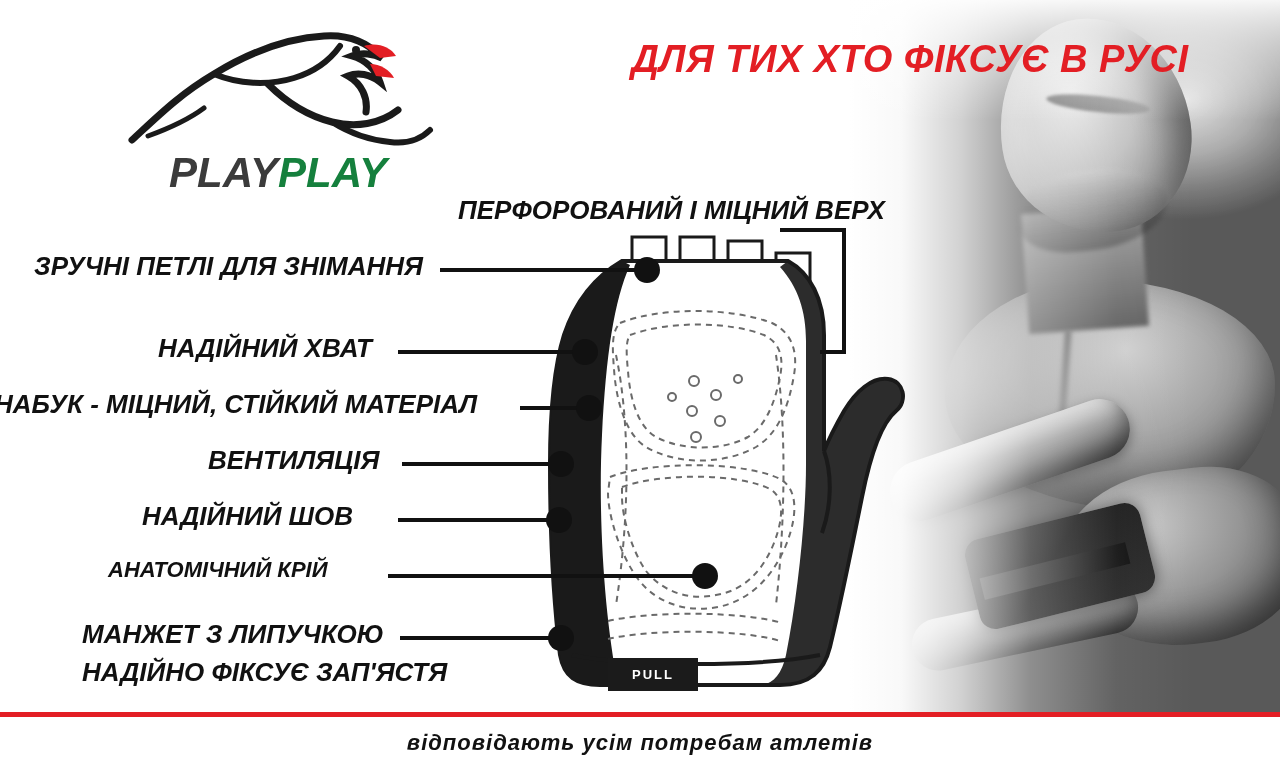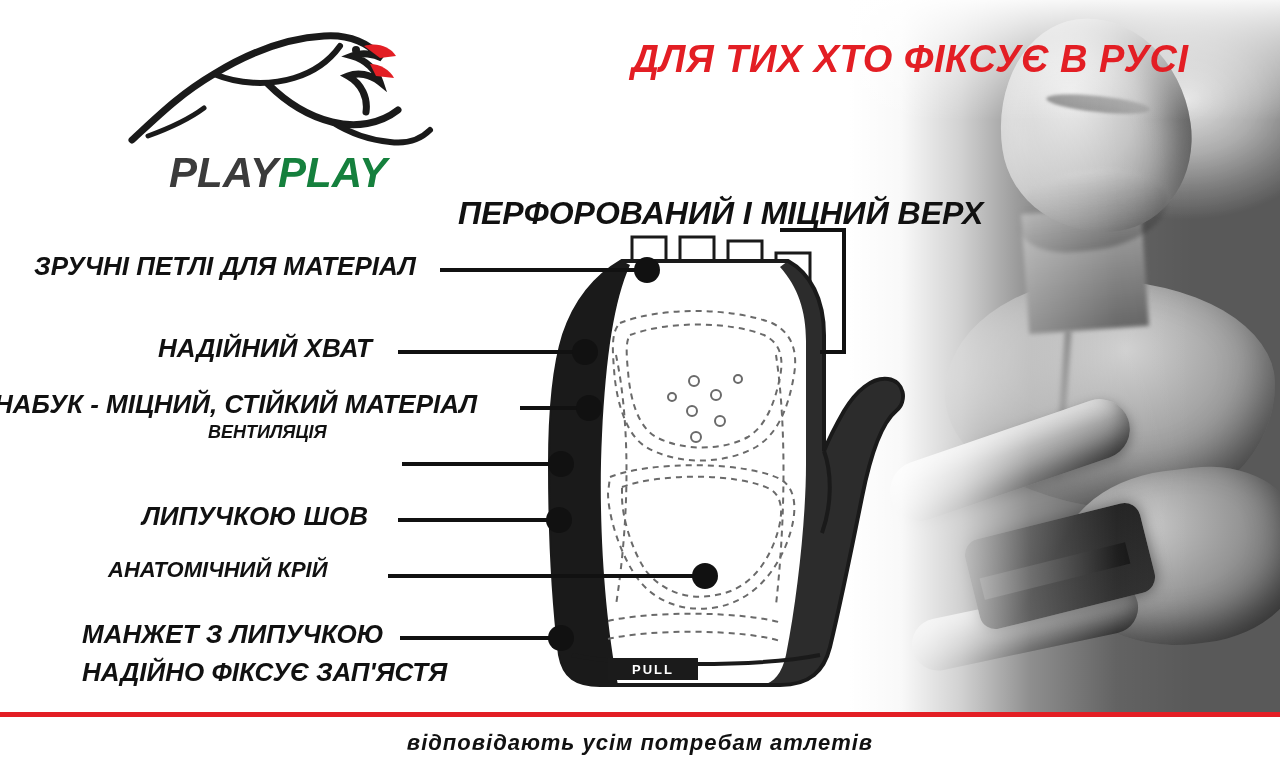--- a/index.html
+++ b/index.html
@@ -271,21 +271,21 @@
     font-weight: bold;
     font-style: italic;
     color: #111111;
     letter-spacing: 1px;
   }
   .pull-tag {
     position: absolute;
     left: 608px;
     top: 658px;
     width: 90px;
-    height: 22px;
+    height: 33px;
     background: #1b1b1b;
     color: #ffffff;
     font-size: 13px;
     font-weight: bold;
     letter-spacing: 2px;
     display: flex;
     align-items: center;
     justify-content: center;
   }
 </style>
@@ -380,41 +380,41 @@
       <circle cx="192" cy="182" r="4"></circle>
     </g>
 
     <path d="M344 236 C352 258 352 290 342 318" fill="none" stroke="#1a1a1a" stroke-width="4"></path>
 
     <path d="M92 440 C150 452 280 452 340 440" fill="none" stroke="#1a1a1a" stroke-width="4"></path>
   </svg>
 
   <div class="pull-tag">PULL</div>
 
-  <div class="label" style="left:458px; top:196px; font-size:32px;">ПЕРФОРОВАНИЙ І МІЦНИЙ ВЕРХ</div>
+  <div class="label" style="left:458px; top:196px; font-size:26px;">ПЕРФОРОВАНИЙ І МІЦНИЙ ВЕРХ</div>
   <div class="bracket-stem"></div>
   <div class="bracket"></div>
 
-  <div class="label" style="left:34px; top:252px; font-size:26px;">ЗРУЧНІ ПЕТЛІ ДЛЯ МАТЕРІАЛ</div>
+  <div class="label" style="left:34px; top:252px; font-size:26px;">ЗРУЧНІ ПЕТЛІ ДЛЯ ЗНІМАННЯ</div>
   <div class="lead" style="left:440px; top:268px; width:212px;"></div>
   <div class="dot" style="left:634px; top:257px;"></div>
 
   <div class="label" style="left:158px; top:334px; font-size:26px;">НАДІЙНИЙ ХВАТ</div>
   <div class="lead" style="left:398px; top:350px; width:192px;"></div>
   <div class="dot" style="left:572px; top:339px;"></div>
 
   <div class="label" style="left:-6px; top:390px; font-size:26px;">НАБУК - МІЦНИЙ, СТІЙКИЙ МАТЕРІАЛ</div>
   <div class="lead" style="left:520px; top:406px; width:74px;"></div>
   <div class="dot" style="left:576px; top:395px;"></div>
 
-  <div class="label" style="left:208px; top:422px; font-size:18px;">ВЕНТИЛЯЦІЯ</div>
+  <div class="label" style="left:208px; top:446px; font-size:26px;">ВЕНТИЛЯЦІЯ</div>
   <div class="lead" style="left:402px; top:462px; width:160px;"></div>
   <div class="dot" style="left:548px; top:451px;"></div>
 
-  <div class="label" style="left:142px; top:502px; font-size:26px;">ЛИПУЧКОЮ ШОВ</div>
+  <div class="label" style="left:142px; top:502px; font-size:26px;">НАДІЙНИЙ ШОВ</div>
   <div class="lead" style="left:398px; top:518px; width:164px;"></div>
   <div class="dot" style="left:546px; top:507px;"></div>
 
   <div class="label" style="left:108px; top:558px; font-size:22px;">АНАТОМІЧНИЙ КРІЙ</div>
   <div class="lead" style="left:388px; top:574px; width:320px;"></div>
   <div class="dot" style="left:692px; top:563px;"></div>
 
   <div class="label" style="left:82px; top:658px; font-size:26px;">НАДІЙНО ФІКСУЄ ЗАП'ЯСТЯ</div>
   <div class="label" style="left:82px; top:620px; font-size:26px;">МАНЖЕТ З ЛИПУЧКОЮ</div>
   <div class="lead" style="left:400px; top:636px; width:164px;"></div>

